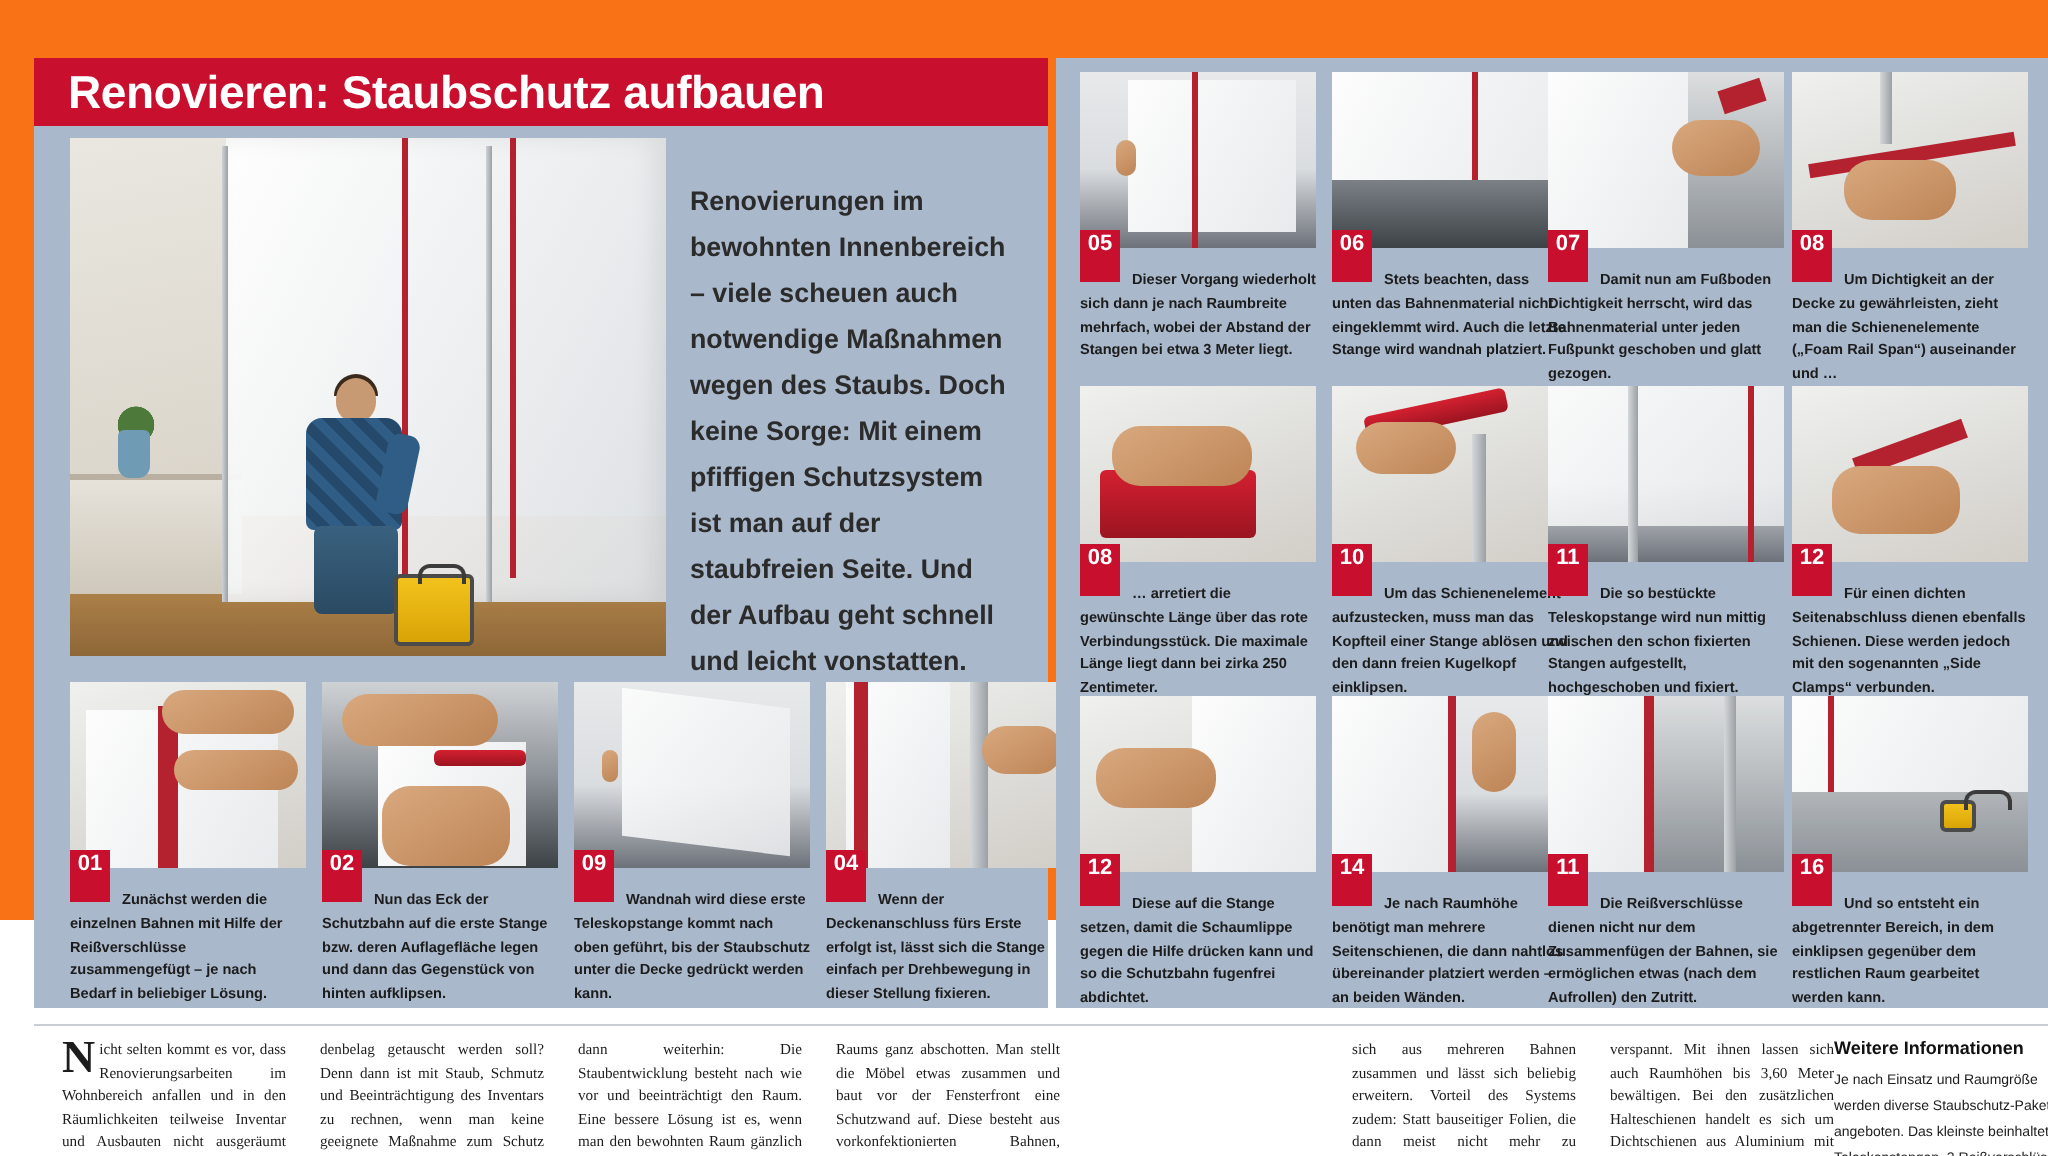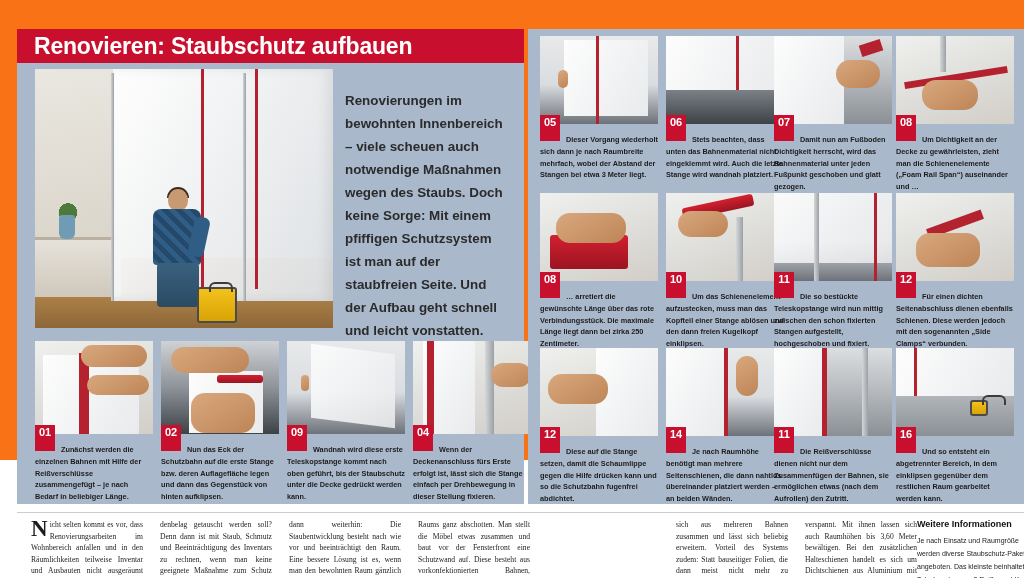--- a/index.html
+++ b/index.html
@@ -205,21 +205,21 @@
 
     <div class="tile" style="left:35px; top:341px;">
       <div class="photo">
         <div class="ph hands"></div>
         <div class="sheetw" style="left:8px;top:14px;width:96px;height:80px;"></div>
         <div class="redstrip" style="left:44px;top:12px;width:10px;height:82px;"></div>
         <div class="skin" style="left:46px;top:4px;width:66px;height:22px;"></div>
         <div class="skin" style="left:52px;top:34px;width:62px;height:20px;"></div>
       </div>
       <div class="badge">01</div>
-      <div class="cap">Zunächst werden die einzelnen Bahnen mit Hilfe der Reißverschlüsse zusammengefügt – je nach Bedarf in beliebiger Länge.</div>
+      <div class="cap">Zunächst werden die einzelnen Bahnen mit Hilfe der Reißverschlüsse zusammengefügt – je nach Bedarf in beliebiger Lösung.</div>
     </div>
 
     <div class="tile" style="left:161px; top:341px;">
       <div class="photo">
         <div class="ph dark"></div>
         <div class="sheetw" style="left:28px;top:30px;width:74px;height:62px;"></div>
         <div class="skin" style="left:10px;top:6px;width:78px;height:26px;"></div>
         <div class="skin" style="left:30px;top:52px;width:64px;height:40px;"></div>
         <div class="redtool" style="left:56px;top:34px;width:46px;height:8px;"></div>
       </div>

